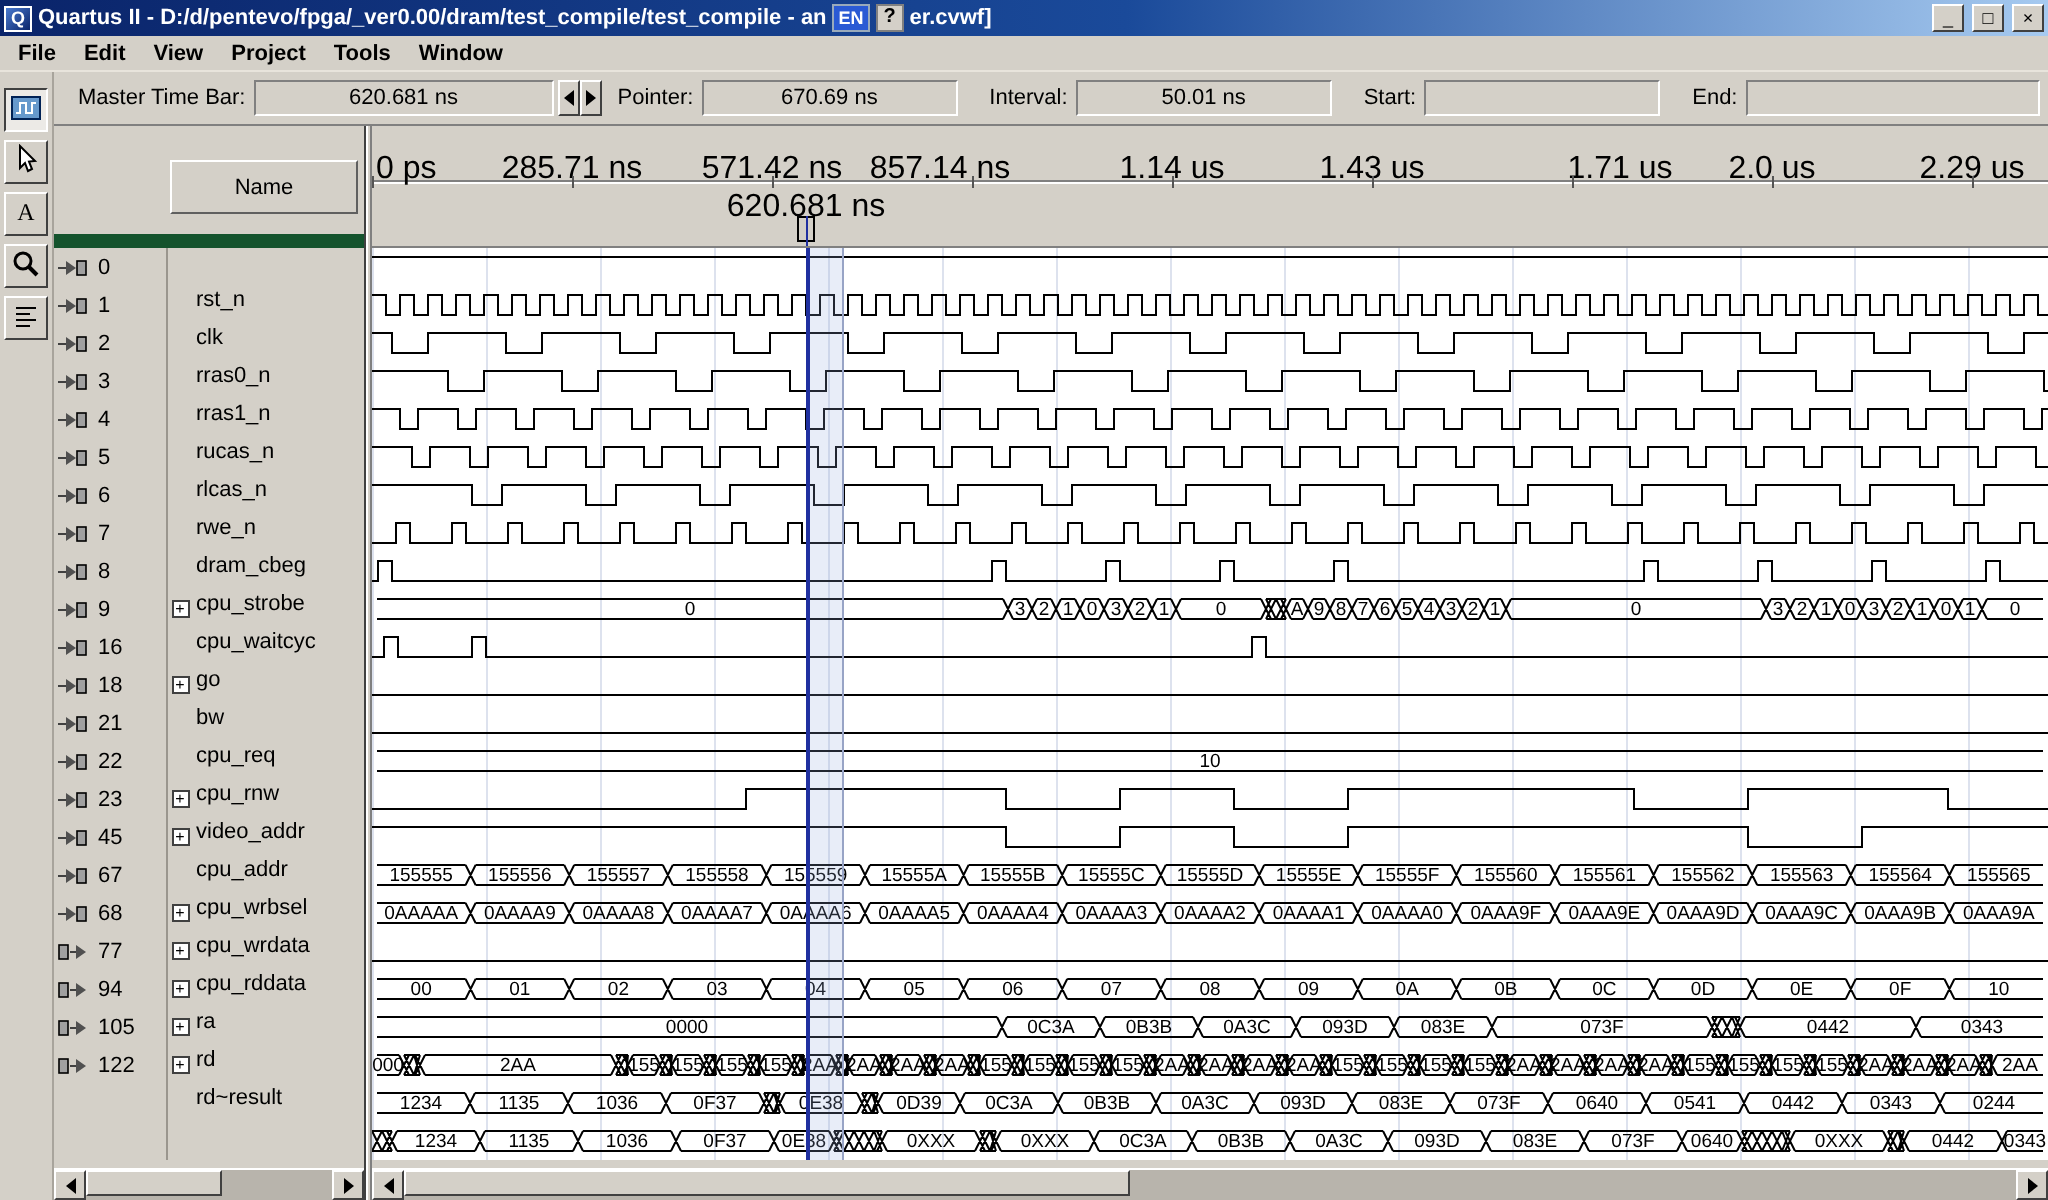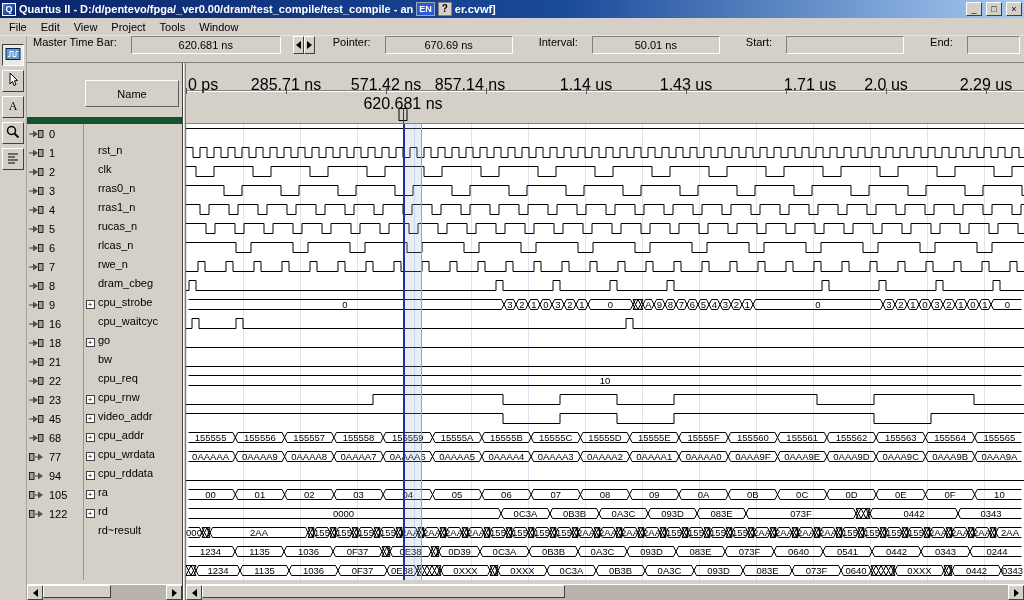--- a/index.html
+++ b/index.html
@@ -11,31 +11,31 @@
   .titlebar{height:18px;background:linear-gradient(90deg,#0a246a 0%,#1a4a9a 55%,#a6caf0 100%);display:flex;align-items:center;padding:0 2px;gap:3px;color:#fff;font-weight:bold;font-size:11px;white-space:nowrap;}
   .app-icon{width:14px;height:13px;background:linear-gradient(135deg,#4a7ad0,#0a246a);border:1px solid #fff;color:#fff;font-size:9px;line-height:11px;text-align:center;font-weight:bold;flex:0 0 auto;}
   .title-text{overflow:hidden;text-overflow:clip;}
   .en-badge{background:#2a5ad4;border:1px solid #9ab;color:#fff;font-size:9px;font-weight:bold;padding:0 2px;height:14px;line-height:12px;flex:0 0 auto;}
   .help-badge{background:#d4d0c8;border:1px solid #808080;color:#000;font-size:10px;font-weight:bold;width:14px;height:14px;line-height:12px;text-align:center;flex:0 0 auto;}
   .tb-spacer{flex:1;}
   .winbtn{width:16px;height:14px;background:#d4d0c8;border:1px solid;border-color:#fff #404040 #404040 #fff;font-size:9px;line-height:10px;text-align:center;color:#000;font-family:inherit;flex:0 0 auto;margin-left:1px;}
 
   
   .menubar{height:18px;background:#d4d0c8;display:flex;align-items:center;padding-left:3px;border-bottom:1px solid #e8e4dc;}
-  .menu-item{padding:2px 8px 2px 6px;}
+  .menu-item{padding:2px 8px 2px 6px;font-weight:bold;}
 
   
   .bodyrow{flex:1;display:flex;min-height:0;}
   .toolstrip{width:27px;background:#d4d0c8;display:flex;flex-direction:column;align-items:center;padding-top:8px;gap:4px;border-right:1px solid #a8a49c;}
   .tool-btn{width:22px;height:22px;background:#d4d0c8;border:1px solid;border-color:#fff #404040 #404040 #fff;display:flex;align-items:center;justify-content:center;padding:0;}
   .tool-btn.pressed{border-color:#404040 #fff #fff #404040;background:#eceae6;}
   .content{flex:1;display:flex;flex-direction:column;min-width:0;}
 
   
-  .toolbar{height:26px;display:flex;padding:0 4px;gap:12px;white-space:nowrap;}
+  .toolbar{height:26px;display:flex;align-items:center;padding:0 4px;gap:2px;white-space:nowrap;margin-left:6px;}
   .tlabel{padding:0 2px;}
   .tfield{height:18px;border:1px solid;border-color:#808080 #fff #fff #808080;display:flex;align-items:center;justify-content:center;background:#d4d0c8;}
   .spin{display:flex;}
   .spin-btn{width:11px;height:18px;background:#d4d0c8;border:1px solid;border-color:#fff #404040 #404040 #fff;display:flex;align-items:center;justify-content:center;padding:0;}
   .tri-l{width:0;height:0;border:4px solid transparent;border-right:5px solid #000;margin-left:-4px;}
   .tri-r{width:0;height:0;border:4px solid transparent;border-left:5px solid #000;margin-right:-4px;}
 
   
   .workarea{flex:1;display:flex;border-top:1px solid #808080;min-height:0;}
   .names-pane{width:156px;display:flex;flex-direction:column;background:#d4d0c8;border-right:1px solid #404040;}
@@ -351,20 +351,32 @@
                     <path d="M0 5 H6" stroke="#404040"></path>
                     <path d="M4 1.5 L9 5 L4 8.5 Z" fill="#505050"></path>
                     <rect x="9.5" y="1.5" width="4.5" height="7" fill="#a0a0a0" stroke="#000" stroke-width="0.8"></rect>
                   </svg>
                 </span>
                 <span class="row-num">45</span>
                 <span class="expand-col">
                   <span class="expand-box">+</span>
                 </span>
                 <span class="sig-name">cpu_addr</span>
+              </div>
+              <div class="name-row">
+                <span class="pin-icon">
+                  <svg width="15" height="10" viewBox="0 0 15 10">
+                    <path d="M0 5 H6" stroke="#404040"></path>
+                    <path d="M4 1.5 L9 5 L4 8.5 Z" fill="#505050"></path>
+                    <rect x="9.5" y="1.5" width="4.5" height="7" fill="#a0a0a0" stroke="#000" stroke-width="0.8"></rect>
+                  </svg>
+                </span>
+                <span class="row-num">67</span>
+                <span class="expand-col"></span>
+                <span class="sig-name">cpu_wrbsel</span>
               </div>
               <div class="name-row">
                 <span class="pin-icon">
                   <svg width="15" height="10" viewBox="0 0 15 10">
                     <path d="M0 5 H6" stroke="#404040"></path>
                     <path d="M4 1.5 L9 5 L4 8.5 Z" fill="#505050"></path>
                     <rect x="9.5" y="1.5" width="4.5" height="7" fill="#a0a0a0" stroke="#000" stroke-width="0.8"></rect>
                   </svg>
                 </span>
                 <span class="row-num">68</span>

